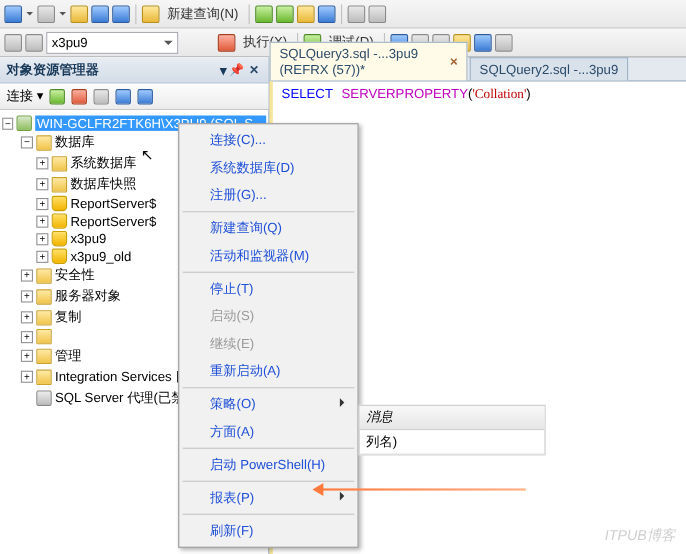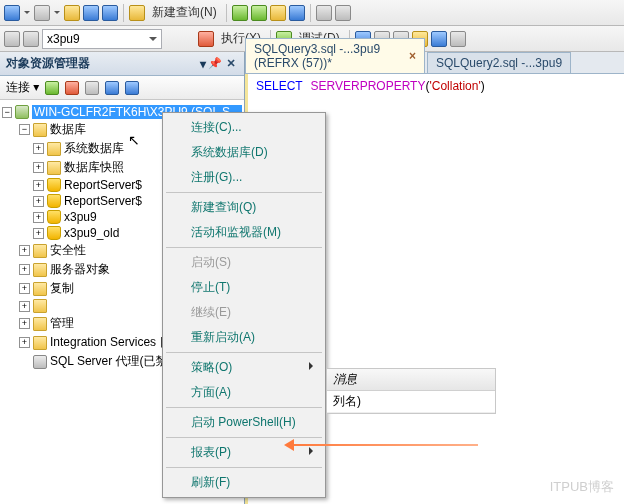--- a/index.html
+++ b/index.html
@@ -28,32 +28,32 @@
 .sel { background: #3399ff; color: #fff; padding: 0 2px; }
 .cursor-arrow { position: absolute; left: 128px; top: 132px; font-size: 14px; color: #000; pointer-events: none; }
 .panel-right { flex: 1; display: flex; flex-direction: column; background: #404040; }
 .tabs { display: flex; background: #e4e9ef; border-bottom: 1px solid #9db4c9; height: 22px; align-items: flex-end; }
 .tab { padding: 3px 8px; background: #d9e1ea; border: 1px solid #9db4c9; border-bottom: none; margin-right: 2px; color: #2a4a6a; position: relative; display: flex; align-items: center; gap: 4px; max-width: 180px; }
 .tab.active { background: #fffbe8; }
 .tab .x { color: #a06030; font-weight: bold; }
 .editor { background: #fff; flex: 1; padding: 4px 8px; font-family: Consolas, monospace; font-size: 13px; border-left: 3px solid #f4e59a; margin: 0; position: relative; }
 .kw { color: #0000ff; }
 .fn { color: #c000c0; }
-.str { color: #c00000; }
+.str { color: #c00000; font-family: Liberation Serif, serif; }
 .results-hint { position: absolute; left: 326px; top: 368px; width: 170px; background: #fff; border: 1px solid #c8c8c8; font-size: 11px; }
 .results-hint .hdr { background: linear-gradient(#f8f8f8,#e6e6e6); padding: 2px 6px; border-bottom: 1px solid #d0d0d0; font-style: italic; }
 .results-hint .row { padding: 2px 6px; border-bottom: 1px solid #eee; }
 .ctx-menu { position: absolute; left: 162px; top: 112px; width: 164px; background: #f1f1f1; border: 1px solid #979797; box-shadow: 2px 2px 4px rgba(0,0,0,.3); padding: 2px; }
-.ctx-menu .mi { padding: 4px 18px 4px 26px; color: #0f766e; position: relative; }
+.ctx-menu .mi { padding: 4px 18px 4px 26px; color: #1d4ed8; position: relative; }
 .ctx-menu .mi.disabled { color: #9a9a9a; }
 .ctx-menu .mi.sub::after { content: ""; position: absolute; right: 6px; top: 7px; border: 4px solid transparent; border-left-color: #333; }
 .ctx-menu hr { border: none; border-top: 1px solid #c5c5c5; margin: 2px 1px; }
 .arrow-annot { position: absolute; left: 288px; top: 444px; width: 190px; height: 2px; background: linear-gradient(to right,#ff7a3c,#ffb089); }
 .arrow-annot::before { content: ""; position: absolute; left: -10px; top: -5px; border: 6px solid transparent; border-right: 10px solid #ff7a3c; }
-.watermark { position: absolute; right: 10px; bottom: 8px; color: #cfcfcf; font-size: 13px; }
+.watermark { position: absolute; right: 10px; bottom: 8px; color: #cfcfcf; font-size: 13px; font-style: italic; }
 .tbicon { width:16px; height:16px; border-radius:2px; }
 .i-blue { background: linear-gradient(#9ec9ff,#3a7bd5); border:1px solid #2a5b9e; }
 .i-green { background: linear-gradient(#c8f0a0,#6ab82f); border:1px solid #4b8a20; }
 .i-yel { background: linear-gradient(#ffe89a,#e8b83a); border:1px solid #b8901a; }
 .i-gray { background: linear-gradient(#e8e8e8,#bcbcbc); border:1px solid #8a8a8a; }
 .i-red { background: linear-gradient(#ffb0a0,#e05a3a); border:1px solid #a83a1a; }
 .dd { width:8px; display:inline-flex; justify-content:center; }
 .dd::after { content:""; border:3px solid transparent; border-top-color:#555; margin-top:3px; }
 </style>
 </head>
@@ -231,22 +231,22 @@
 <div class="cursor-arrow">↖</div>
 
 <div class="ctx-menu">
   <div class="mi">连接(C)...</div>
   <div class="mi">系统数据库(D)</div>
   <div class="mi">注册(G)...</div>
   <hr>
   <div class="mi">新建查询(Q)</div>
   <div class="mi">活动和监视器(M)</div>
   <hr>
+  <div class="mi">停止(T)</div>
   <div class="mi disabled">启动(S)</div>
-  <div class="mi">停止(T)</div>
   <div class="mi disabled">继续(E)</div>
   <div class="mi">重新启动(A)</div>
   <hr>
   <div class="mi sub">策略(O)</div>
   <div class="mi">方面(A)</div>
   <hr>
   <div class="mi">启动 PowerShell(H)</div>
   <hr>
   <div class="mi sub">报表(P)</div>
   <hr>

